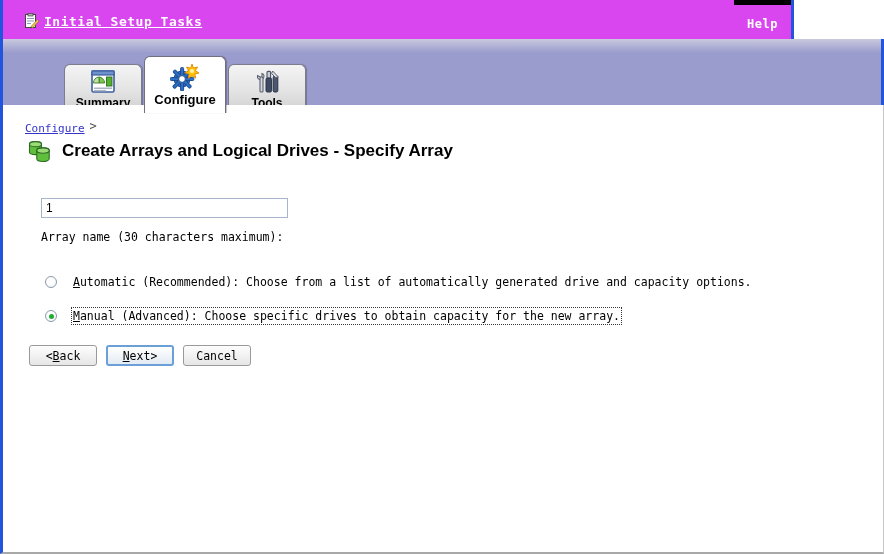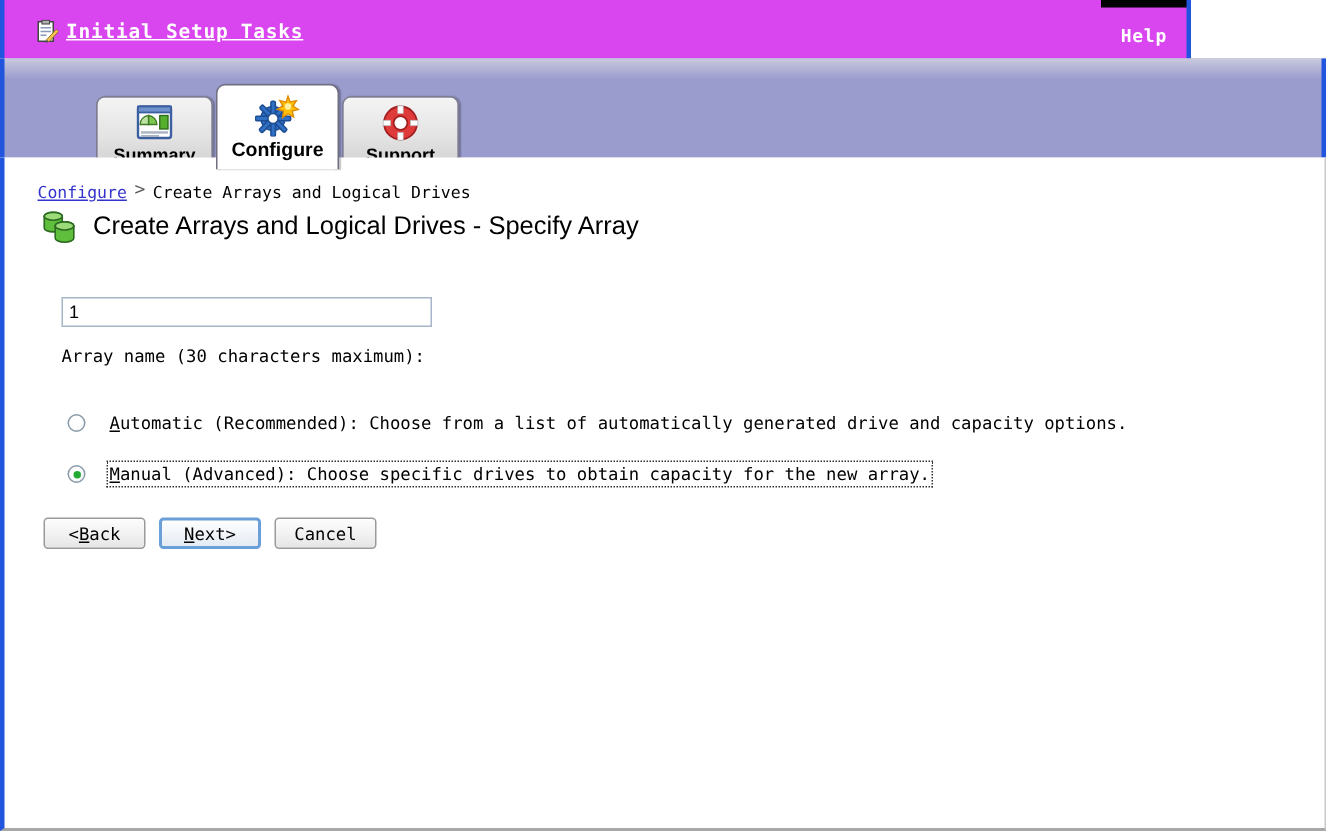--- a/index.html
+++ b/index.html
@@ -185,21 +185,21 @@
     position: absolute;
     left: 24px; top: 34px;
     display: flex;
     align-items: center;
     gap: 9px;
   }
   .drives-icon { width: 26px; height: 24px; display:block; }
   .page-title {
     font-family: "Liberation Sans", sans-serif;
     font-size: 17px;
-    font-weight: normal;
+    font-weight: bold;
     color: #000000;
     white-space: nowrap;
   }
 
   .field-label {
     position: absolute;
     left: 38px; top: 77px;
     font-family: "DejaVu Sans Mono", monospace;
     font-size: 11.5px;
     color: #000000;
@@ -358,44 +358,43 @@
             </g>
             <circle cx="12" cy="16" r="3.4" fill="#ffffff" stroke="#1d4d92" stroke-width="1"></circle>
             <polygon points="22,1 23.4,5 27.6,4.1 25.3,7.7 29,10 24.8,11 25.8,15.1 22,12.8 18.4,15.3 19,11 14.9,9.8 18.7,7.7 16.5,4.1 20.7,5.1" fill="#ffc107" stroke="#e08a00" stroke-width="0.9"></polygon>
             <circle cx="22" cy="8" r="2.1" fill="#fff0a8"></circle>
           </svg>
         </span>
         <span class="tab-label">Configure</span>
       </div>
 
 
-
       <div class="tab">
         <span>
           <svg class="tab-icon" viewBox="0 0 28 26">
-            <circle cx="14" cy="13" r="11" fill="#e03b3b" stroke="#a31f1f" stroke-width="1.2"></circle>
-            <circle cx="14" cy="13" r="4.6" fill="#ffffff" stroke="#a31f1f" stroke-width="1.2"></circle>
-            <rect x="12.2" y="1.6" width="3.6" height="5" fill="#ffffff" stroke="#b8b8b8" stroke-width="0.5"></rect>
-            <rect x="12.2" y="19.4" width="3.6" height="5" fill="#ffffff" stroke="#b8b8b8" stroke-width="0.5"></rect>
-            <rect x="2.4" y="11.2" width="5" height="3.6" fill="#ffffff" stroke="#b8b8b8" stroke-width="0.5"></rect>
-            <rect x="20.6" y="11.2" width="5" height="3.6" fill="#ffffff" stroke="#b8b8b8" stroke-width="0.5"></rect>
+            <path d="M9 9 L9 4.5 A3.2 3.2 0 1 1 4.6 6.6 Z" fill="#e8e8ee" stroke="#5b6070" stroke-width="1.1"></path>
+            <rect x="7" y="8" width="3" height="15" rx="1" fill="#d5d8e0" stroke="#5b6070" stroke-width="1.1"></rect>
+            <rect x="14" y="2.4" width="3.6" height="7" rx="1" fill="#c8ccd6" stroke="#4d5363" stroke-width="1.1"></rect>
+            <rect x="13" y="9" width="5.6" height="14" rx="1.4" fill="#3f4a63" stroke="#2b3246" stroke-width="1"></rect>
+            <rect x="20.2" y="7" width="4.6" height="16" rx="1.5" fill="#4b5670" stroke="#2b3246" stroke-width="1"></rect>
+            <path d="M19.6 2 L25.4 8 L22.6 8.6 L18.6 4.6 Z" fill="#d9dce4" stroke="#5b6070" stroke-width="1"></path>
           </svg>
         </span>
-        <span class="tab-label">Support</span>
+        <span class="tab-label">Tools</span>
       </div>
+
 
     </div>
   </div>
 
   <div class="content">
 
     <div class="breadcrumb">
       <span class="breadcrumb-link">Configure</span>
       <span class="breadcrumb-sep">&gt;</span>
-      <span class="breadcrumb-current">Create Arrays and Logical Drives</span>
     </div>
 
     <div class="page-title-row">
       <span>
         <svg class="drives-icon" viewBox="0 0 26 24">
           <g stroke="#2d6b22" stroke-width="1.1">
             <ellipse cx="8.5" cy="5.2" rx="6" ry="2.6" fill="#8ed46a"></ellipse>
             <path d="M2.5 5.2 L2.5 13 A6 2.6 0 0 0 14.5 13 L14.5 5.2 Z" fill="#5fbf3c"></path>
             <ellipse cx="8.5" cy="5.2" rx="6" ry="2.6" fill="#9bdc79"></ellipse>
             <ellipse cx="16" cy="11.6" rx="6.2" ry="2.7" fill="#8ed46a"></ellipse>

